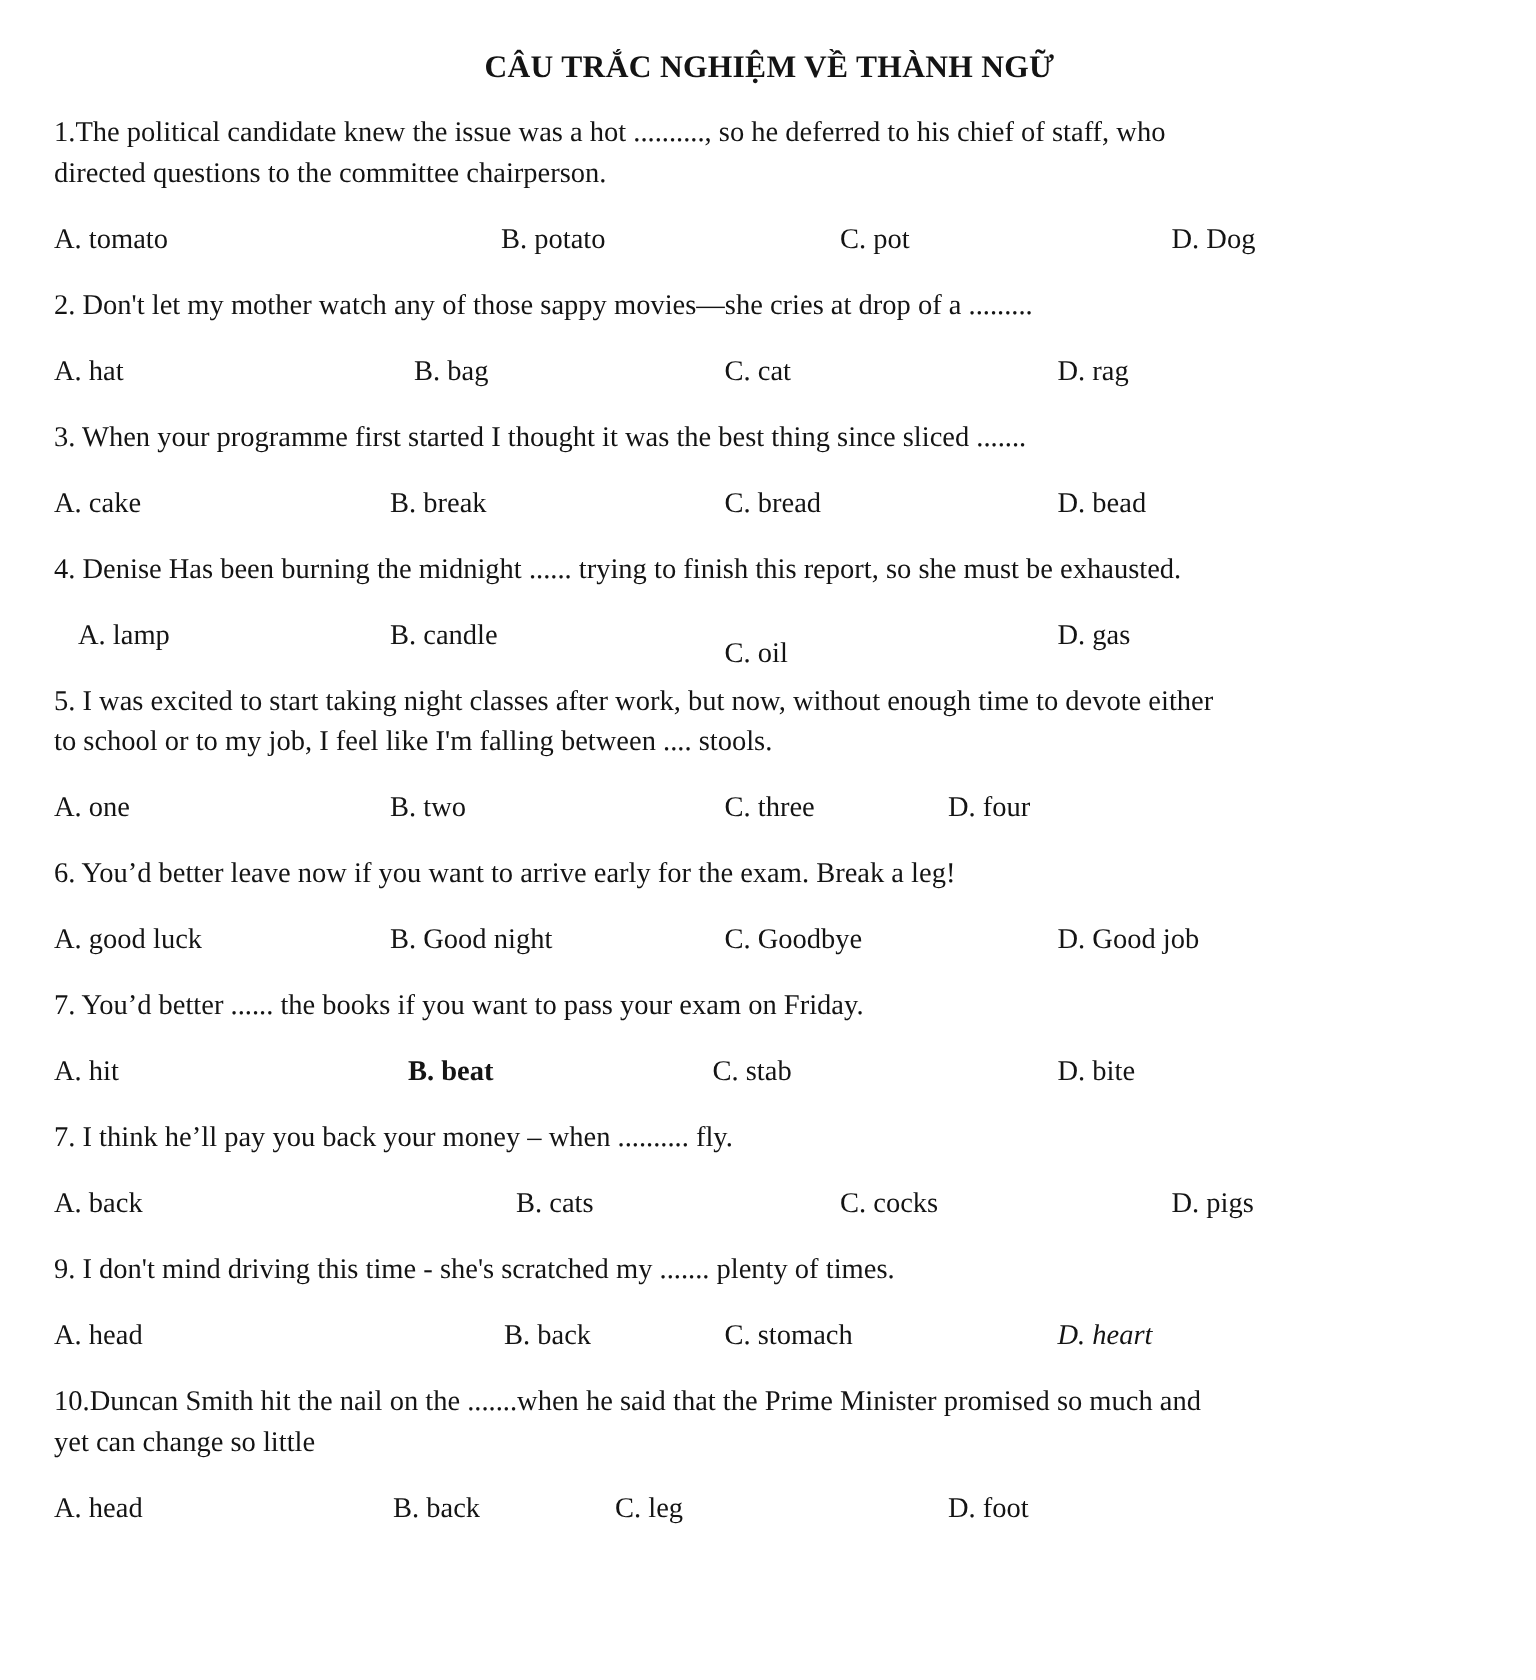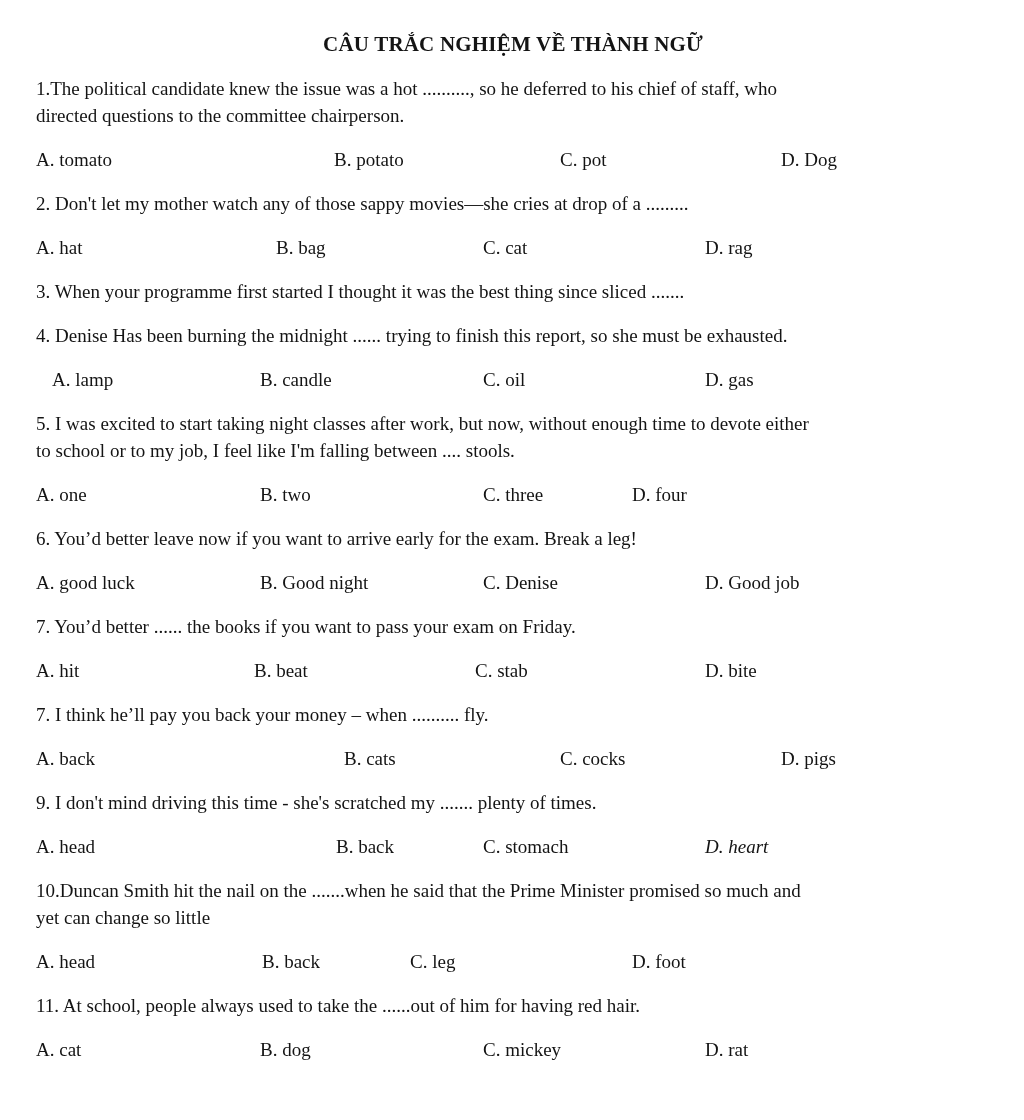--- a/index.html
+++ b/index.html
@@ -71,29 +71,35 @@
           <span class="opt" style="left: 0px;">A. hat</span>
           <span class="opt" style="left: 224px; margin-left: 16px;">B. bag</span>
           <span class="opt" style="left: 447px;">C. cat</span>
           <span class="opt" style="left: 669px;">D. rag</span>
         </div>
       </div>
       <div class="question">
         <div class="q-text">
           <div class="q-line">3. When your programme first started I thought it was the best thing since sliced .......</div>
         </div>
+        <div class="opt-row">
+          <span class="opt" style="left: 0px;">A. cake</span>
+          <span class="opt" style="left: 224px;">B. break</span>
+          <span class="opt" style="left: 447px;">C. bread</span>
+          <span class="opt" style="left: 669px;">D. bead</span>
+        </div>
       </div>
       <div class="question">
         <div class="q-text">
           <div class="q-line">4. Denise Has been burning the midnight ...... trying to finish this report, so she must be exhausted.</div>
         </div>
         <div class="opt-row">
           <span class="opt" style="left: 16px;">A. lamp</span>
           <span class="opt" style="left: 224px;">B. candle</span>
-          <span class="opt" style="left: 447px;">C. oil</span>
+          <span class="opt" style="left: 447px; margin-top: 12px;">C. oil</span>
           <span class="opt" style="left: 669px;">D. gas</span>
         </div>
       </div>
       <div class="question">
         <div class="q-text">
           <div class="q-line">5. I was excited to start taking night classes after work, but now, without enough time to devote either</div>
           <div class="q-line">to school or to my job, I feel like I'm falling between .... stools.</div>
         </div>
         <div class="opt-row">
           <span class="opt" style="left: 0px;">A. one</span>
@@ -102,31 +108,31 @@
           <span class="opt" style="left: 596px;">D. four</span>
         </div>
       </div>
       <div class="question">
         <div class="q-text">
           <div class="q-line">6. You’d better leave now if you want to arrive early for the exam. Break a leg!</div>
         </div>
         <div class="opt-row">
           <span class="opt" style="left: 0px;">A. good luck</span>
           <span class="opt" style="left: 224px;">B. Good night</span>
-          <span class="opt" style="left: 447px;">C. Denise</span>
+          <span class="opt" style="left: 447px;">C. Goodbye</span>
           <span class="opt" style="left: 669px;">D. Good job</span>
         </div>
       </div>
       <div class="question">
         <div class="q-text">
           <div class="q-line">7. You’d better ...... the books if you want to pass your exam on Friday.</div>
         </div>
         <div class="opt-row">
           <span class="opt" style="left: 0px;">A. hit</span>
-          <span class="opt" style="left: 218px;">B. beat</span>
+          <span class="opt" style="left: 236px; font-weight: bold;">B. beat</span>
           <span class="opt" style="left: 439px;">C. stab</span>
           <span class="opt" style="left: 669px;">D. bite</span>
         </div>
       </div>
       <div class="question">
         <div class="q-text">
           <div class="q-line">7. I think he’ll pay you back your money – when .......... fly.</div>
         </div>
         <div class="opt-row">
           <span class="opt" style="left: 0px;">A. back</span>
@@ -151,25 +157,14 @@
           <div class="q-line">10.Duncan Smith hit the nail on the .......when he said that the Prime Minister promised so much and</div>
           <div class="q-line">yet can change so little</div>
         </div>
         <div class="opt-row">
           <span class="opt" style="left: 0px;">A. head</span>
           <span class="opt" style="left: 226px;">B. back</span>
           <span class="opt" style="left: 374px;">C. leg</span>
           <span class="opt" style="left: 596px;">D. foot</span>
         </div>
       </div>
-      <div class="question">
-        <div class="q-text">
-          <div class="q-line">11. At school, people always used to take the ......out of him for having red hair.</div>
-        </div>
-        <div class="opt-row">
-          <span class="opt" style="left: 0px;">A. cat</span>
-          <span class="opt" style="left: 224px;">B. dog</span>
-          <span class="opt" style="left: 447px;">C. mickey</span>
-          <span class="opt" style="left: 669px;">D. rat</span>
-        </div>
-      </div>
     </div>
 </div>
 
 </body></html>

